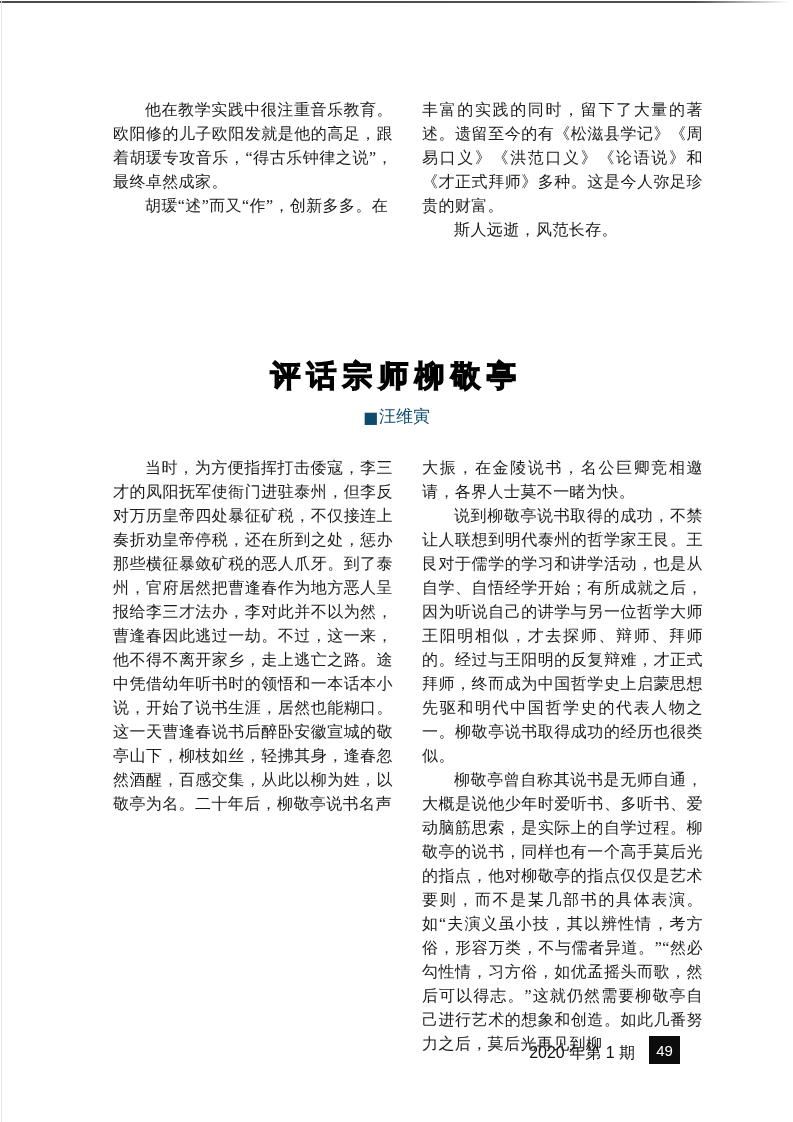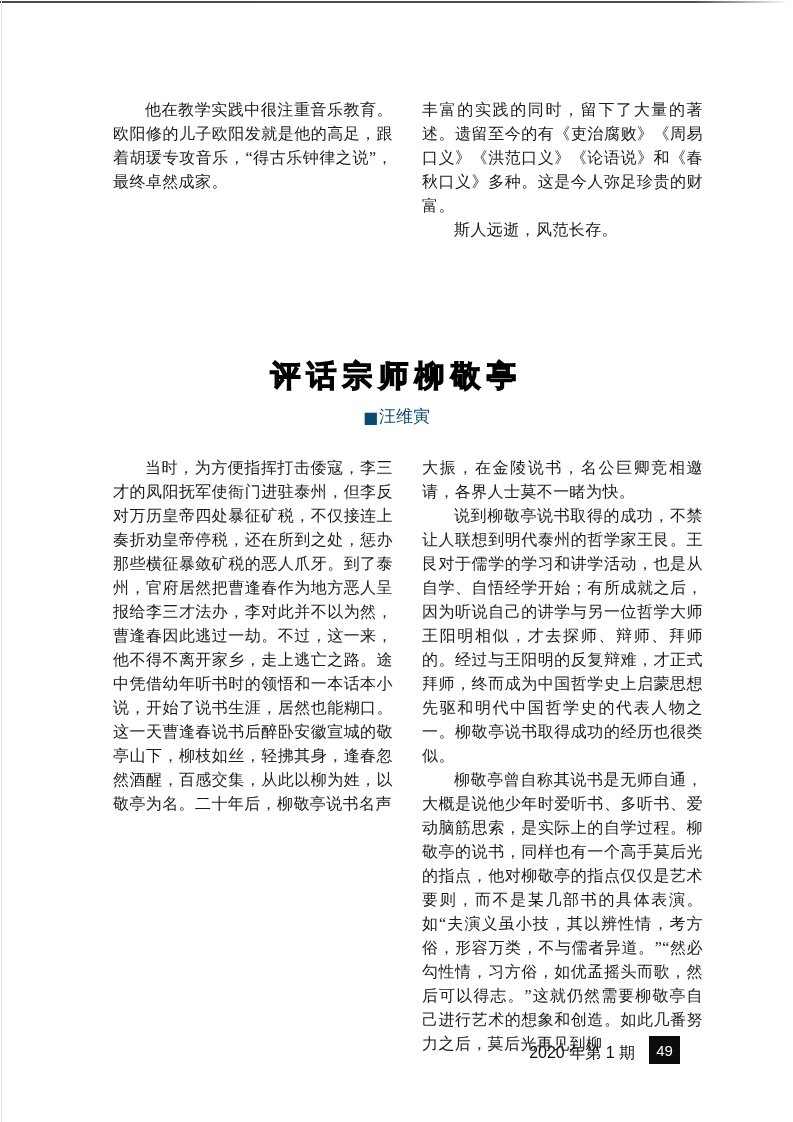--- a/index.html
+++ b/index.html
@@ -56,23 +56,24 @@
 </head>
 <body>
 
 <div class="page">
 
   <div class="scan-topline"></div>
   <div class="scan-leftline"></div>
 
   <div class="col col-l prev">
     <p class="ind">他在教学实践中很注重音乐教育。欧阳修的儿子欧阳发就是他的高足，跟着胡瑗专攻音乐，“得古乐钟律之说”，最终卓然成家。</p>
+    <p class="ind">胡瑗“述”而又“作”，创新多多。在</p>
   </div>
   <div class="col col-r prev">
-    <p>丰富的实践的同时，留下了大量的著述。遗留至今的有《吏治腐败》《周易口义》《洪范口义》《论语说》和《春秋口义》多种。这是今人弥足珍贵的财富。</p>
+    <p>丰富的实践的同时，留下了大量的著述。遗留至今的有《松滋县学记》《周易口义》《洪范口义》《论语说》和《才正式拜师》多种。这是今人弥足珍贵的财富。</p>
     <p class="ind">斯人远逝，风范长存。</p>
   </div>
 
   <div class="article-title">评话宗师柳敬亭</div>
   <div class="author-line">
     <span class="marker">■</span><span>汪维寅</span>
   </div>
 
   <div class="col col-l main">
     <p class="ind">当时，为方便指挥打击倭寇，李三才的凤阳抚军使衙门进驻泰州，但李反对万历皇帝四处暴征矿税，不仅接连上奏折劝皇帝停税，还在所到之处，惩办那些横征暴敛矿税的恶人爪牙。到了泰州，官府居然把曹逢春作为地方恶人呈报给李三才法办，李对此并不以为然，曹逢春因此逃过一劫。不过，这一来，他不得不离开家乡，走上逃亡之路。途中凭借幼年听书时的领悟和一本话本小说，开始了说书生涯，居然也能糊口。这一天曹逢春说书后醉卧安徽宣城的敬亭山下，柳枝如丝，轻拂其身，逢春忽然酒醒，百感交集，从此以柳为姓，以敬亭为名。二十年后，柳敬亭说书名声</p>

